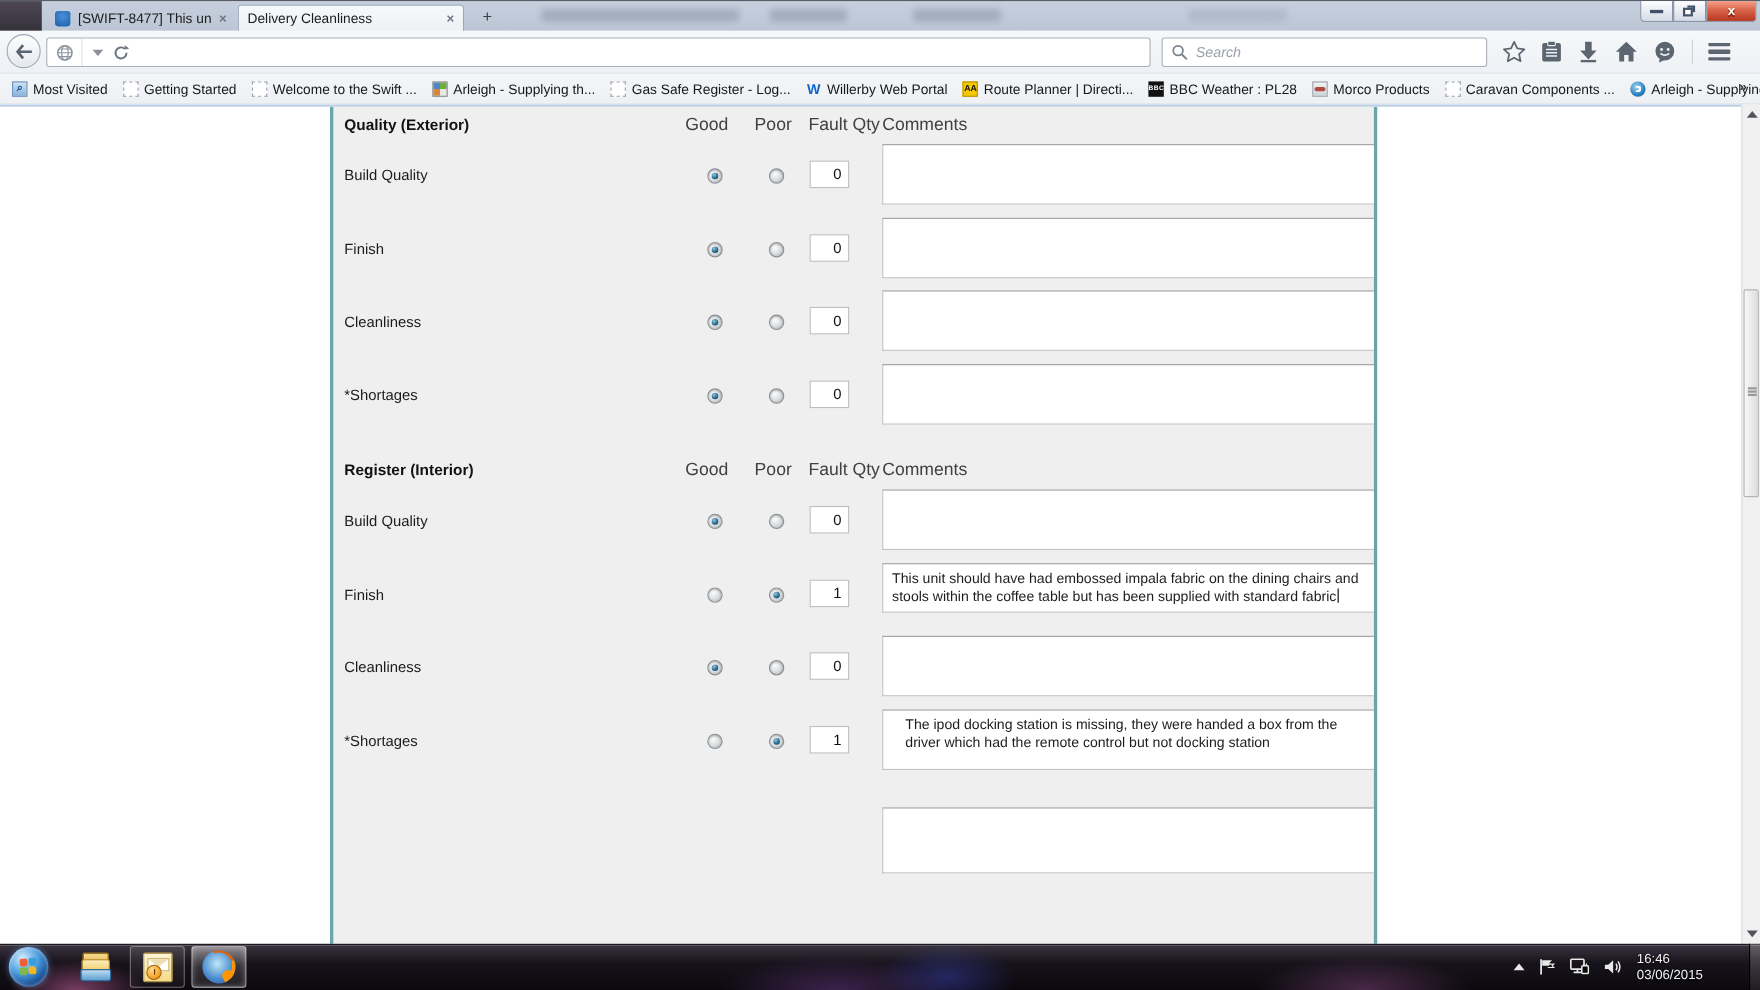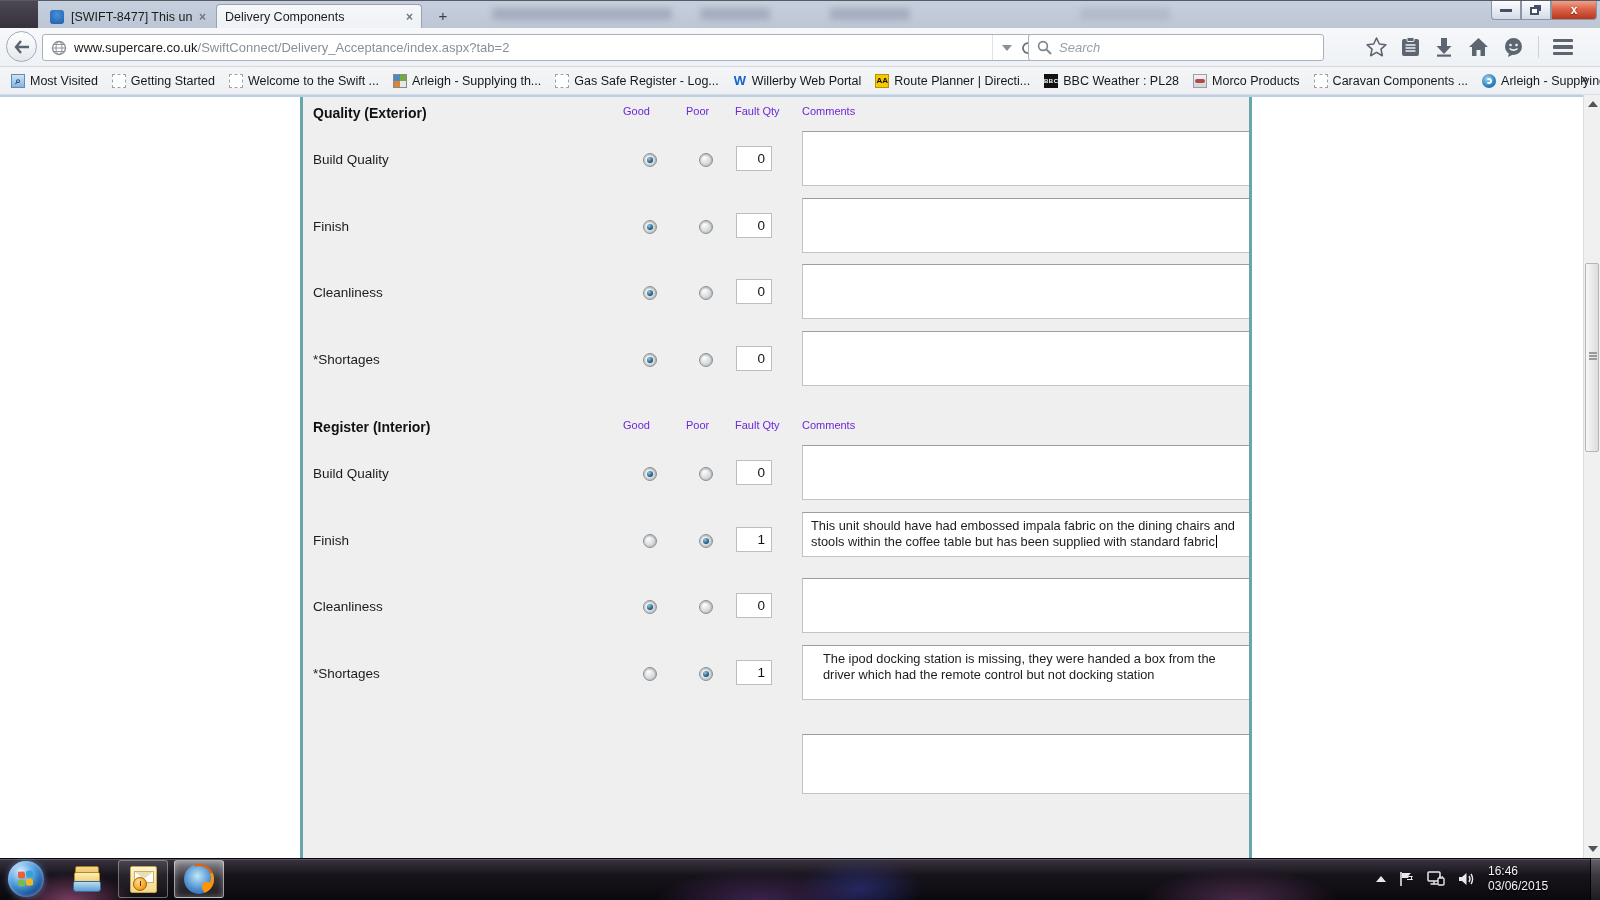--- a/index.html
+++ b/index.html
@@ -30,21 +30,21 @@
 
   
   #navbar { position:absolute; left:0; top:28px; width:1600px; height:39px; background:linear-gradient(#f6f8fa,#eef1f5); border-bottom:1px solid #d4d8de; }
   #back-btn { position:absolute; left:6px; top:3px; width:31px; height:31px; border-radius:50%; border:1px solid #a2abb8;
     background:linear-gradient(#fefefe,#e4e8ee); display:flex; align-items:center; justify-content:center; }
   #urlbar { position:absolute; left:42px; top:6px; width:1004px; height:27px; background:#fff; border:1px solid #abb1ba; border-radius:3px; display:flex; align-items:center; }
   #urlbar .globe { margin:0 7px 0 8px; }
   #url-text { font-size:13px; color:#8a8f97; white-space:nowrap; overflow:hidden; flex:1; }
   #url-text .host { color:#1a1a1a; }
   #url-controls { display:flex; align-items:center; gap:8px; padding:0 9px; border-left:1px solid #dfe2e6; height:100%; }
-  #searchbox { position:absolute; left:1028px; top:6px; width:296px; height:27px; background:#fff; border:1px solid #abb1ba; border-radius:3px; display:flex; align-items:center; }
+  #searchbox { position:absolute; left:1056px; top:6px; width:296px; height:27px; background:#fff; border:1px solid #abb1ba; border-radius:3px; display:flex; align-items:center; }
   #searchbox .mag { margin:0 7px 0 8px; }
   #search-placeholder { font-style:italic; font-size:13px; color:#9aa0a8; }
   .nav-icons { position:absolute; top:8px; display:flex; align-items:center; gap:14px; }
   #nav-icons-right { left:1366px; }
   .vsep { width:1px; height:22px; background:#cdd1d7; }
   .burger { display:flex; flex-direction:column; gap:3px; }
   .burger span { width:20px; height:3.5px; background:#5d6670; border-radius:1px; }
 
   
   #bookmarksbar { position:absolute; left:0; top:67px; width:1600px; height:28px; background:linear-gradient(#f3f5f7,#eef0f3); border-bottom:1px solid #d9dce0; display:flex; align-items:center; padding-left:6px; gap:4px; }
@@ -62,21 +62,21 @@
   .ic-arl { background:conic-gradient(#6fae3e 0 25%, #e9e9e9 0 50%, #d8873a 0 75%, #4f86c6 0); border:1px solid #888; }
   #bm-overflow { position:absolute; right:12px; top:72px; color:#30343a; font-size:12px; font-weight:bold; }
 
   
   #content { position:absolute; left:0; top:95px; width:1583px; height:763px; background:#fff; border-top:2px solid #b9cfe6; overflow:hidden; }
   #form-panel { position:absolute; left:300px; top:0; width:952px; height:763px; background:#efefef;
     border-left:3px solid #69a6aa; border-right:3px solid #69a6aa; overflow:hidden; }
   .frow { position:relative; width:100%; }
   .flabel { position:absolute; left:10px; font-size:13.5px; color:#1c1c1c; }
   .shead { position:absolute; left:10px; font-size:14px; font-weight:bold; color:#111; }
-  .chead { position:absolute; font-size:11px; color:#6d28d9; }
+  .chead { position:absolute; font-size:16px; color:#404040; }
   .ch-good { left:320px; } .ch-poor { left:383px; } .ch-qty { left:432px; } .ch-com { left:499px; }
   .radio { position:absolute; width:14px; height:14px; border-radius:50%; border:1px solid #8a8f94;
     background:radial-gradient(circle at 35% 30%, #ffffff, #d9dcde 55%, #aab0b5);
     box-shadow:inset 0 1px 2px rgba(0,0,0,.28); }
   .radio.good { left:340px; } .radio.poor { left:396px; }
   .radio.checked::after { content:""; position:absolute; left:3px; top:3px; width:6px; height:6px; border-radius:50%;
     background:radial-gradient(circle at 35% 30%, #8ec6e2, #1d5d80 65%, #123c54); }
   .qty { position:absolute; left:433px; width:36px; height:25px; border:1px solid #bdbdbd; background:#fff;
     font-size:13.5px; text-align:right; padding-right:6px; font-family:inherit; color:#111; }
   .ta { position:absolute; left:499px; width:448px; background:#fff; border:1px solid #c3c3c3; border-top-color:#9d9d9d;
@@ -146,21 +146,21 @@
     <div class="smudge" style="left:700px;width:70px;"></div>
     <div class="smudge" style="left:830px;width:80px;"></div>
     <div class="smudge" style="left:1080px;width:90px;opacity:.3;"></div>
 
     <div class="tab inactive">
       <span class="favicon" id="jira-icon"></span>
       <span class="tab-title">[SWIFT-8477] This unit sho...</span>
       <span class="close-x">×</span>
     </div>
     <div class="tab active">
-      <span class="tab-title">Delivery Components</span>
+      <span class="tab-title">Delivery Cleanliness</span>
       <span class="close-x">×</span>
     </div>
     <div id="newtab-btn">+</div>
 
     <div id="win-controls">
       <div class="wbtn min">
           <span class="minbar"></span>
         </div>
       <div class="wbtn rest">
           <span class="restbox"></span>
@@ -174,21 +174,20 @@
       <svg width="16" height="14" viewBox="0 0 16 14">
           <path d="M7 1 L2 7 L7 13 M2 7 H15" stroke="#5a6470" stroke-width="2.4" fill="none"></path>
         </svg>
     </div>
     <div id="urlbar">
       <svg class="globe" width="16" height="16" viewBox="0 0 16 16">
         <circle cx="8" cy="8" r="6.5" fill="none" stroke="#8b939d" stroke-width="1.4"></circle>
         <ellipse cx="8" cy="8" rx="3" ry="6.5" fill="none" stroke="#8b939d" stroke-width="1"></ellipse>
         <path d="M1.5 8 H14.5 M2.6 4.5 H13.4 M2.6 11.5 H13.4" stroke="#8b939d" stroke-width="1" fill="none"></path>
       </svg>
-      <div id="url-text"><span class="host">www.supercare.co.uk</span><span>/SwiftConnect/Delivery_Acceptance/index.aspx?tab=2</span></div>
       <div id="url-controls">
         <svg width="10" height="6" viewBox="0 0 10 6">
             <path d="M0 0 L5 6 L10 0 Z" fill="#8a8f98"></path>
           </svg>
         <svg width="16" height="16" viewBox="0 0 16 16">
             <path d="M13 8 A5 5 0 1 1 11.5 4.5" stroke="#6b7480" stroke-width="1.8" fill="none"></path>
             <path d="M11 1 L12 5 L15.5 4 Z" fill="#6b7480"></path>
           </svg>
       </div>
     </div>

